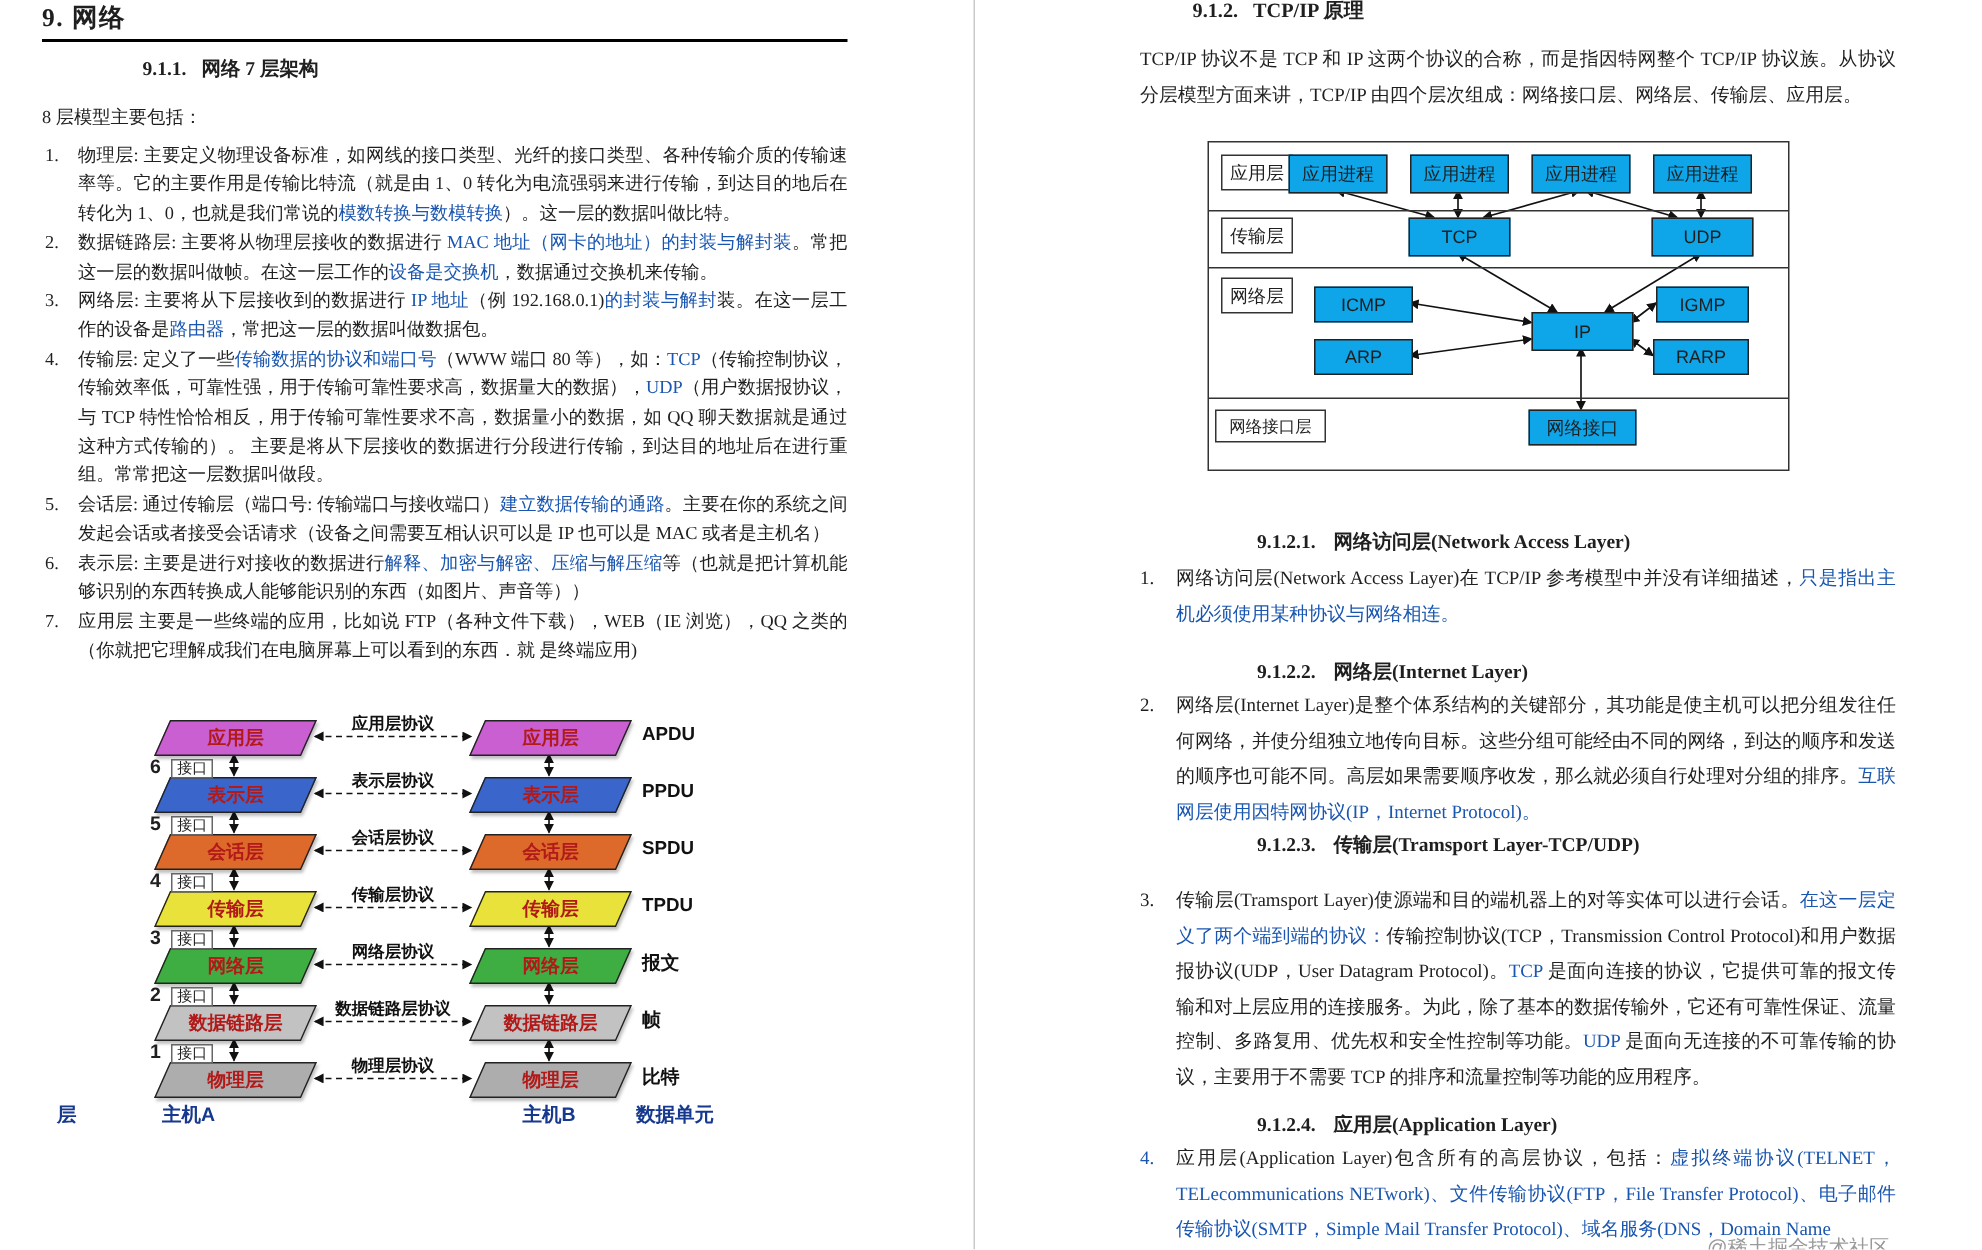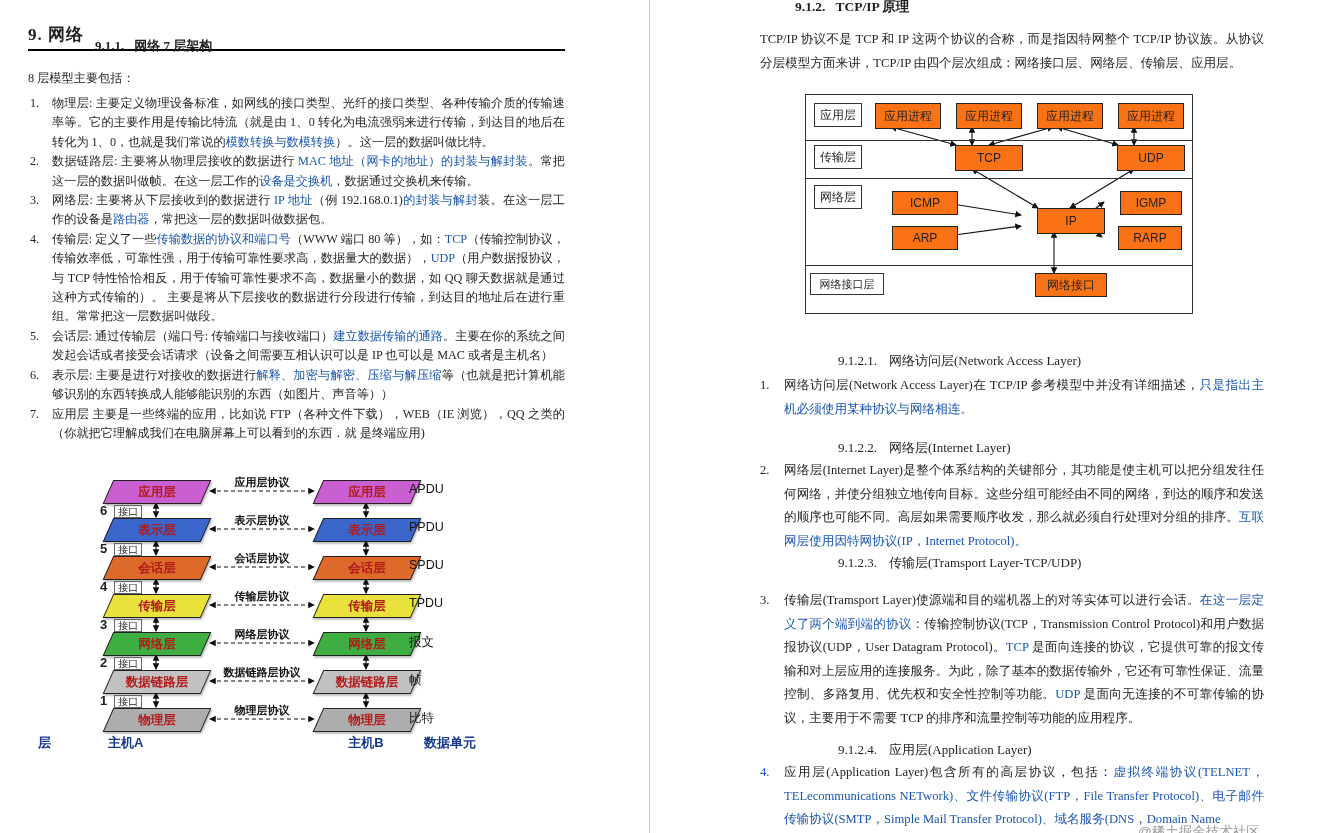--- a/index.html
+++ b/index.html
@@ -2,60 +2,60 @@
 <html lang="zh" style="--accent_blue: #1a56b0; --layer_name_red: #b21a1a; --host_label_blue: #16388e;"><head>
 <meta charset="utf-8">
 <style>
   html,body{margin:0;padding:0;}
   body{width:1321px;height:833px;background:#ffffff;font-family:"Liberation Serif","DejaVu Serif",serif;color:#1f1f1f;}
   .page{position:relative;width:1321px;height:833px;overflow:hidden;background:#fff;}
   .divider{position:absolute;left:649px;top:0;width:1px;height:833px;background:#c9c9c9;}
   .blue{color:var(--accent_blue,#1a56b0);}
 
   
-  #l-title{position:absolute;left:28px;top:0;width:537px;font-size:17px;font-weight:bold;border-bottom:2.5px solid #000;padding-bottom:3px;letter-spacing:1px;margin-top:23px;}
+  #l-title{position:absolute;left:28px;top:0;width:537px;font-size:17px;font-weight:bold;border-bottom:2.5px solid #000;padding-bottom:3px;letter-spacing:1px;}
   #l-h{position:absolute;left:95px;top:37px;font-size:13px;font-weight:bold;}
   #l-h .gap{margin-right:10px;}
   #l-intro{position:absolute;left:28px;top:70px;font-size:12.2px;}
   #l-list{position:absolute;left:28px;top:94px;width:537px;font-size:12.2px;line-height:19.4px;}
   .litem{display:flex;}
   .litem .num{width:24px;flex:none;padding-left:2px;box-sizing:border-box;}
   .litem .itext{flex:1;text-align:justify;}
 
   
   #osi{position:absolute;left:30px;top:468px;width:520px;height:300px;font-family:"Liberation Sans","DejaVu Sans",sans-serif;}
   #osi svg{position:absolute;left:0;top:0;}
   .orow{position:absolute;left:0;width:100%;height:22px;}
   .pbox{position:absolute;width:96px;height:22px;transform:skewX(-24deg);border:1px solid #222;box-shadow:2px 2px 2px rgba(0,0,0,0.25);}
   .pbox.a{left:78px;}
   .pbox.b{left:288px;}
   .pbox span{display:block;transform:skewX(24deg);text-align:center;line-height:22px;color:var(--layer_name_red,#b21a1a);font-weight:bold;font-size:12.5px;}
   .proto{position:absolute;left:170px;width:124px;top:-5px;text-align:center;font-weight:bold;font-size:11px;color:#111;}
-  .pdu{position:absolute;left:379px;top:2px;font-weight:normal;font-size:12.5px;color:#111;}
+  .pdu{position:absolute;left:398px;top:2px;font-weight:bold;font-size:12.5px;color:#111;}
   .iface{position:absolute;left:30px;height:15px;font-size:11px;margin-left:40px;}
   .iface .ifn{font-weight:bold;font-size:13px;margin-right:7px;}
   .iface .ifl{border:1px solid #666;padding:0 3px;font-size:10px;}
   .osi-footer span{position:absolute;top:266px;font-weight:bold;font-size:13px;color:var(--host_label_blue,#16388e);}
 
   
   #r-h{position:absolute;left:795px;top:-2px;font-size:13.5px;font-weight:bold;}
   #r-h .gap{margin-right:10px;}
   #r-intro{position:absolute;left:760px;top:28px;width:504px;font-size:12.6px;line-height:23.5px;text-align:justify;}
-  .rsec{position:absolute;left:838px;font-size:13px;font-weight:normal;}
+  .rsec{position:absolute;left:838px;font-size:13px;font-weight:bold;}
   .rsec .shno{margin-right:12px;}
   .ritem{position:absolute;left:760px;width:504px;display:flex;font-size:12.6px;line-height:23.5px;}
   .ritem .num{width:24px;flex:none;}
   .ritem .itext{flex:1;text-align:justify;}
 
   
   #tcpip{position:absolute;left:805px;top:94px;width:386px;height:218px;border:1.4px solid #333;box-sizing:content-box;font-family:"Liberation Sans","DejaVu Sans",sans-serif;}
   #tcpip svg{position:absolute;left:0;top:0;}
   .hline{position:absolute;left:0;width:100%;height:1px;background:#333;}
   .rowlab{position:absolute;border:1px solid #333;background:#fff;display:flex;align-items:center;justify-content:center;font-size:12px;}
-  .tbox{position:absolute;border:1.4px solid #222;background:#f97316;display:flex;align-items:center;justify-content:center;font-size:12px;margin-left:16px;}
+  .tbox{position:absolute;border:1.4px solid #222;background:#0ea5e9;display:flex;align-items:center;justify-content:center;font-size:12px;}
 
   #watermark{position:absolute;left:1138px;top:823px;font-size:13.5px;color:#9a9a9a;font-family:"Liberation Sans","DejaVu Sans",sans-serif;}
 </style>
 </head>
 <body>
 
 <div class="page">
   <div class="divider"></div>
 
   <div id="l-title">9. 网络</div>

